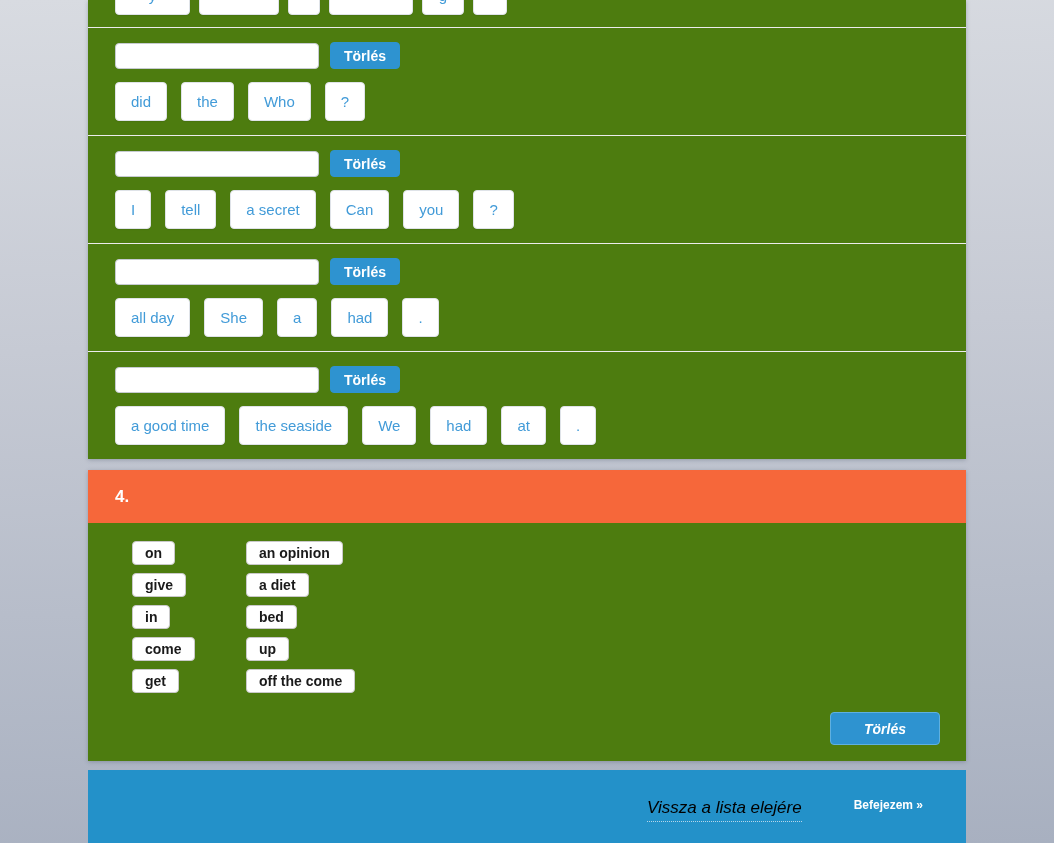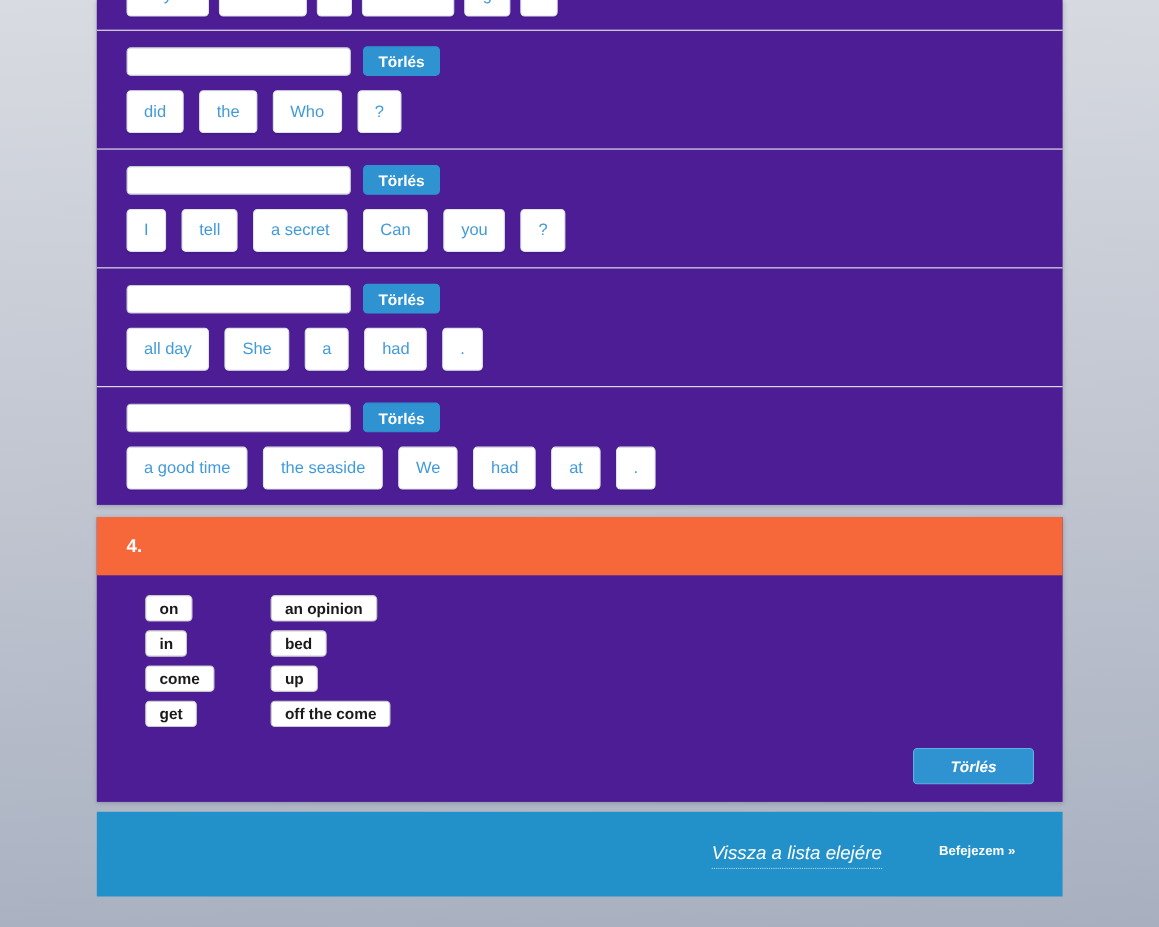--- a/index.html
+++ b/index.html
@@ -3,21 +3,21 @@
 <meta charset="utf-8">
 <style>
   * { margin:0; padding:0; box-sizing:border-box; }
   html,body { width:1054px; height:843px; overflow:hidden; }
   body {
     font-family:"Liberation Sans", sans-serif;
     background:linear-gradient(178deg, #d8dbe1 0%, #c6cad4 40%, #a8b0c0 100%);
     position:relative;
   }
   .content { position:absolute; left:88px; top:0; width:878px; }
-  .card { background:#4c1d95; box-shadow:0 1px 4px rgba(70,80,100,.35); }
+  .card { background:#4d7c0f; box-shadow:0 1px 4px rgba(70,80,100,.35); }
 
   
   .partial-row { height:27px; overflow:hidden; display:flex; gap:9px; padding-left:27px; }
   .partial-chip {
     margin-top:-24px; height:39px; flex:0 0 auto;
     border:1px solid #dfe3e8; border-radius:4px;
     box-shadow:0 1px 1px rgba(0,0,0,.07);
     display:flex; align-items:center; justify-content:center;
     color:#429bd8; font-size:15px; background:#fff;
   }
@@ -66,21 +66,21 @@
     font-family:"Liberation Sans", sans-serif;
   }
 
   
   .footer {
     margin-top:9px; height:77px; background:#2391c9;
     padding:28px 43px 0 0;
     display:flex; justify-content:flex-end; align-items:flex-start; gap:40px;
   }
   .back-link {
-    color:#ffffff; font-style:italic; font-size:17px; text-decoration:none;
+    color:#000000; font-style:italic; font-size:17px; text-decoration:none;
     border-bottom:1px dotted #b4d5ea; padding-bottom:3px; cursor:pointer;
   }
   .finish { color:#ffffff; font-weight:700; font-size:12px; text-decoration:none; cursor:pointer;margin-left:12px; }
 </style>
 </head>
 <body>
 
 <div class="content">
 
   <section class="card">
@@ -153,20 +153,24 @@
     <header class="match-header">
       <span class="num">4.</span>
     </header>
     <div class="match-body">
       <div id="match-rows">
           <div class="match-row">
             <div class="match-left-cell"><span class="mchip">on</span></div>
             <span class="mchip">an opinion</span>
           </div>
           <div class="match-row">
+            <div class="match-left-cell"><span class="mchip">give</span></div>
+            <span class="mchip">a diet</span>
+          </div>
+          <div class="match-row">
             <div class="match-left-cell"><span class="mchip">in</span></div>
             <span class="mchip">bed</span>
           </div>
           <div class="match-row">
             <div class="match-left-cell"><span class="mchip">come</span></div>
             <span class="mchip">up</span>
           </div>
           <div class="match-row">
             <div class="match-left-cell"><span class="mchip">get</span></div>
             <span class="mchip">off the come</span>

